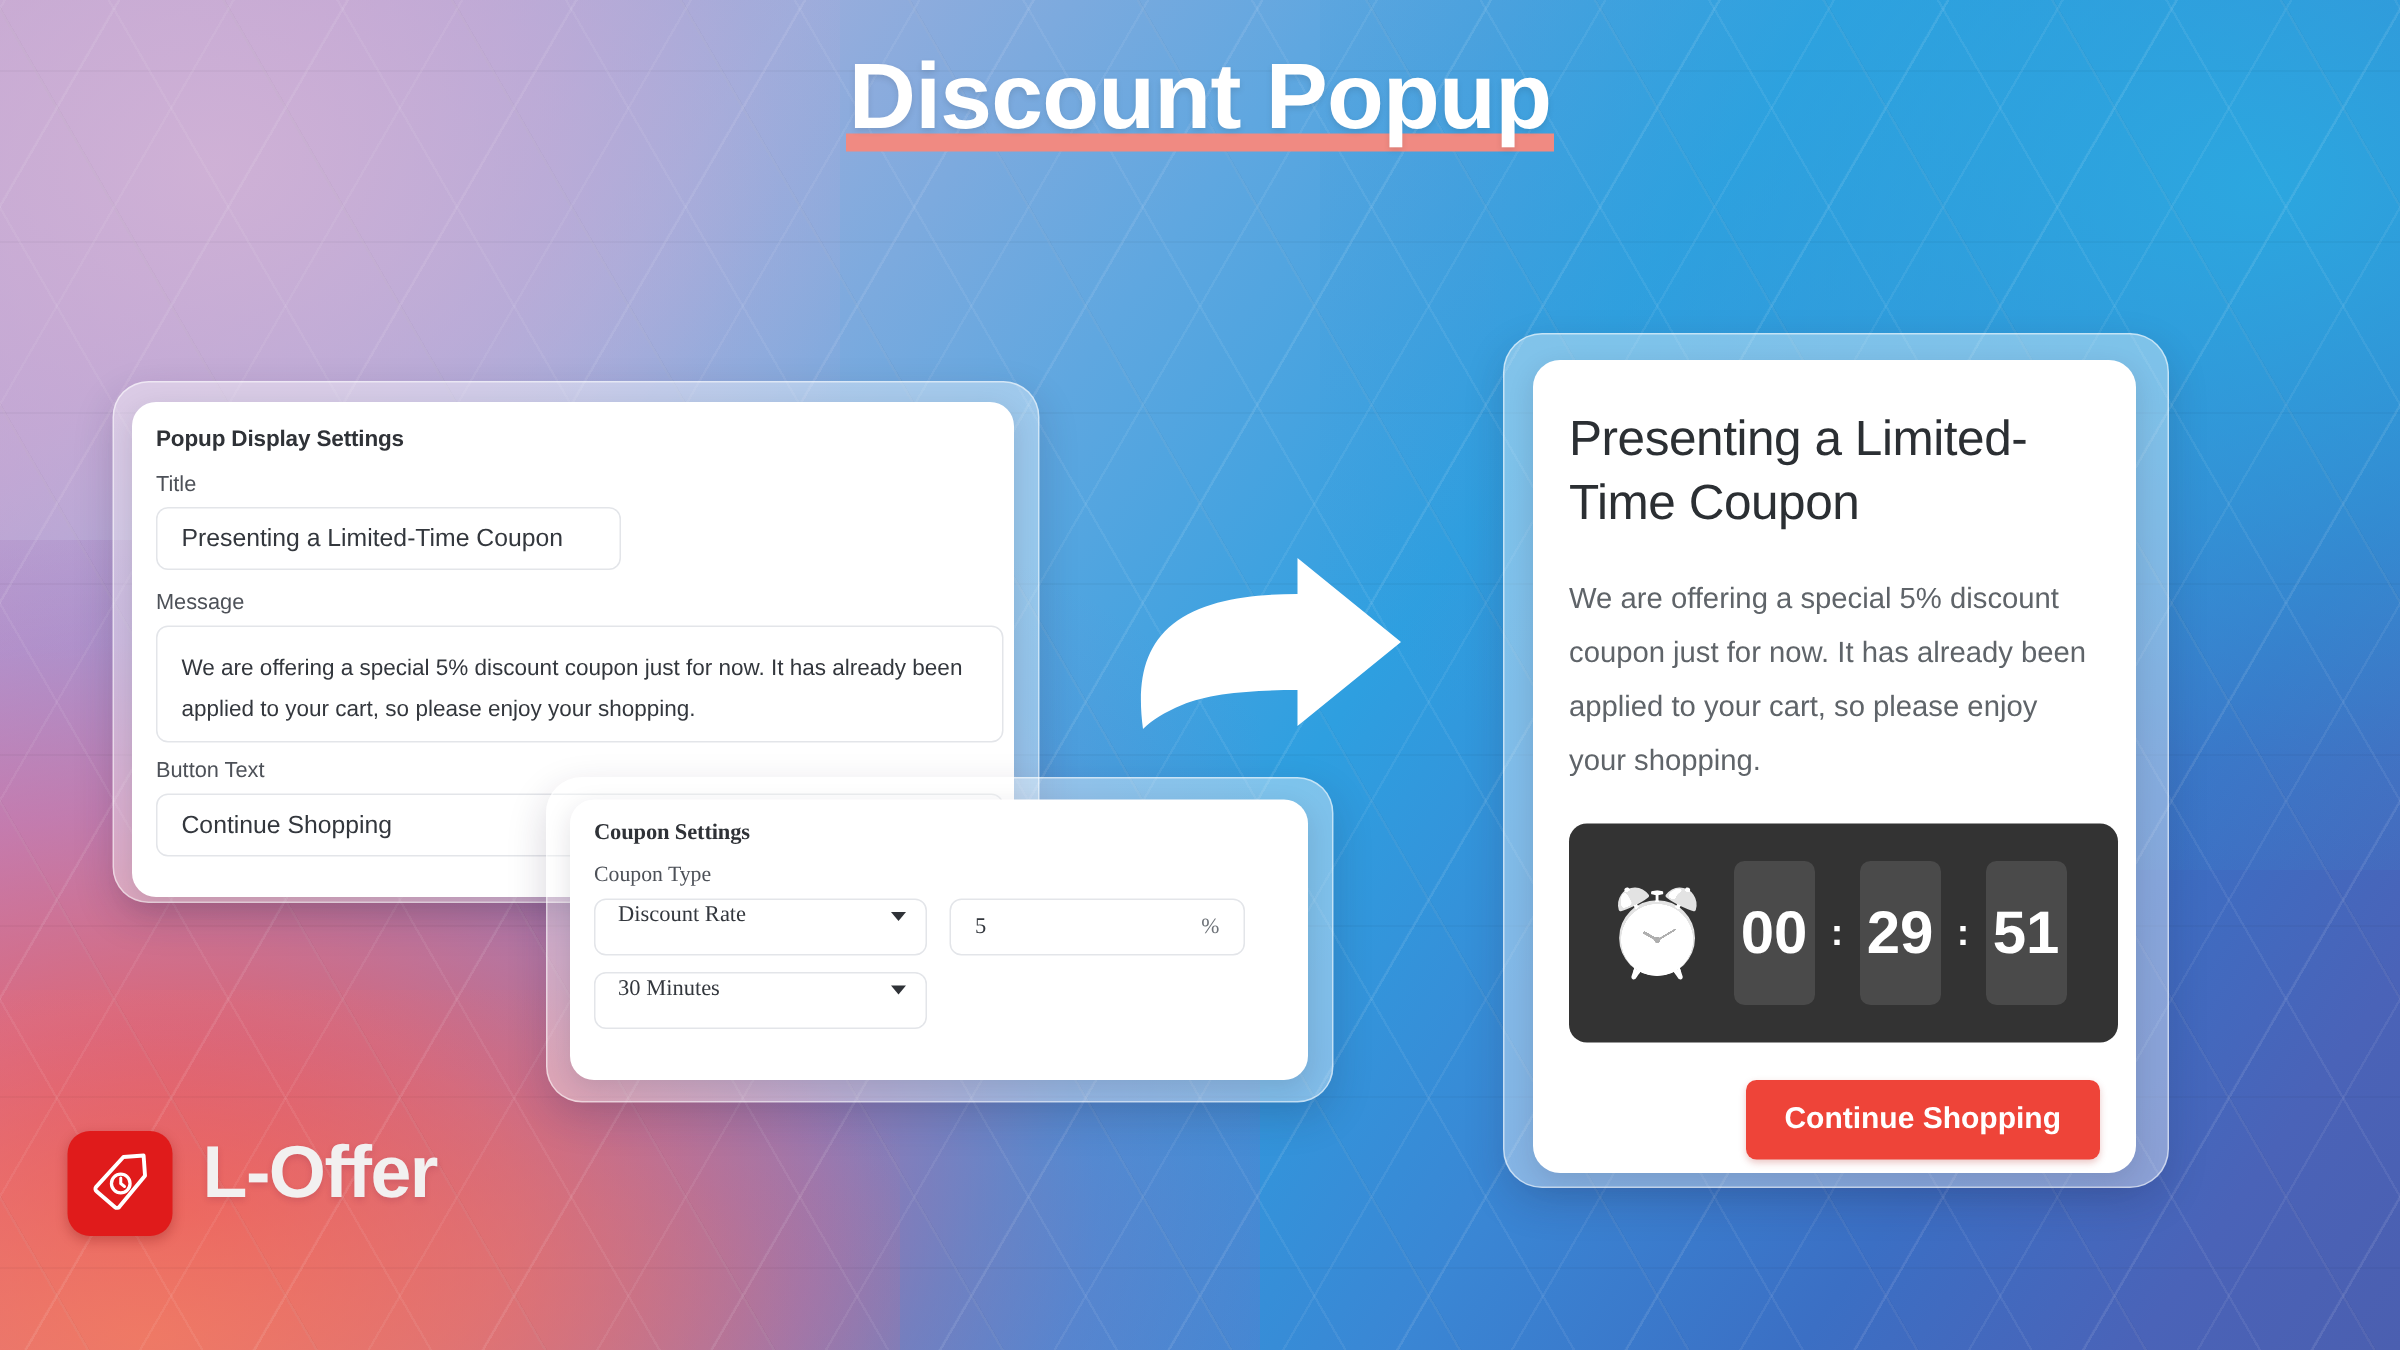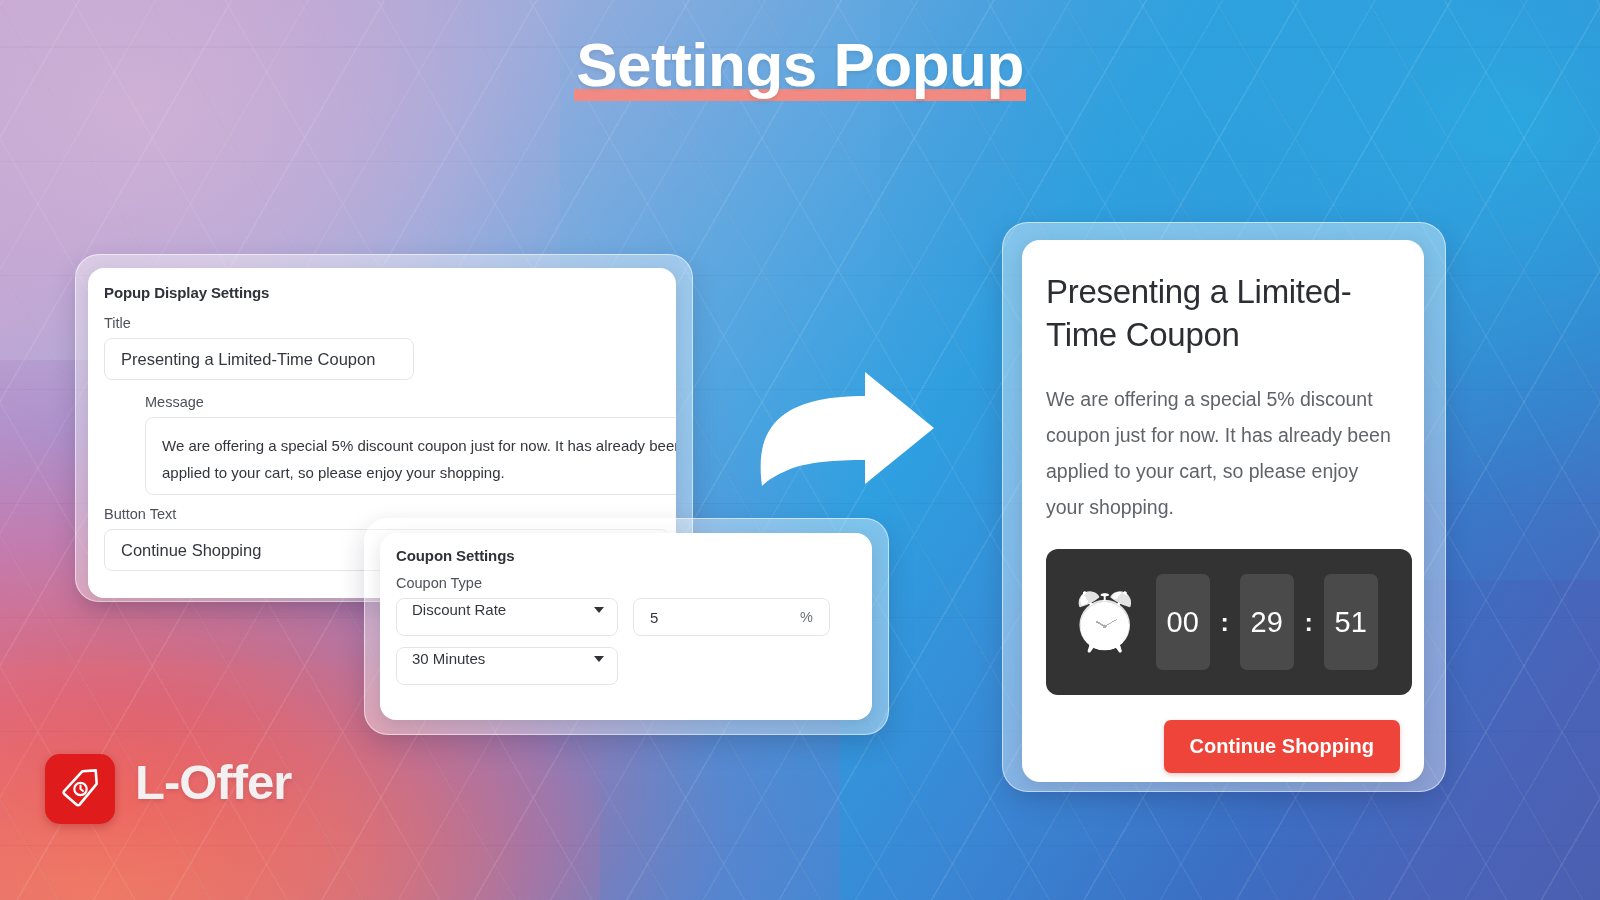--- a/index.html
+++ b/index.html
@@ -219,22 +219,22 @@
     border-radius: 12px;
     display: flex;
     align-items: center;
     gap: 0;
   }
   .clock-ico { font-size: 56px; line-height: 1; margin: 0 16px 0 24px; filter: grayscale(1) brightness(3); }
   .digit {
     background: #4a4a4a;
     border-radius: 7px;
     color: #ffffff;
-    font-size: 29px;
-    font-weight: normal;
+    font-size: 40px;
+    font-weight: bold;
     width: 54px; height: 96px;
     display: flex; align-items: center; justify-content: center;
   }
   .colon { color: #ffffff; font-size: 25px; font-weight: bold; width: 30px; text-align: center; }
   .cta-btn {
     background: #ee4439;
     color: #ffffff;
     border: none;
     border-radius: 7px;
     font-size: 20px;
@@ -271,54 +271,54 @@
 <div id="stage">
 
   <div class="bg-overlay-lilac"></div>
   <div class="bg-overlay-cyan"></div>
   <div class="bg-overlay-pink"></div>
   <div class="bg-overlay-orange"></div>
   <div class="hex-layer"></div>
   <div class="hex-layer2"></div>
 
   <div class="headline">
-    <span class="headline-line1"><span class="hl-underline">Settings Popup</span></span>
+    <span class="headline-line1"><span class="hl-underline">Discount Popup</span></span>
   </div>
 
   <div class="glass" style="left:75px; top:254px; width:618px; height:348px;"></div>
   <div class="card" style="left:88px; top:268px; width:588px; height:330px;">
     <div style="padding:16px 20px 0 16px;">
       <div class="panel-title">Popup Display Settings</div>
 
       <div style="margin-top:14px;">
         <div class="field-label">Title</div>
         <div class="txt-input" style="width:310px; height:42px;">
           <span>Presenting a Limited-Time Coupon</span>
         </div>
       </div>
 
-      <div style="margin-top:14px;margin-left:41px;">
+      <div style="margin-top:14px;">
         <div class="field-label">Message</div>
         <div class="txt-area" style="width:565px; height:78px;">
           <span>We are offering a special 5% discount coupon just for now. It has already been applied to your cart, so please enjoy your shopping.</span>
         </div>
       </div>
 
       <div style="margin-top:11px;">
         <div class="field-label">Button Text</div>
         <div class="txt-input" style="width:565px; height:42px;">
           <span>Continue Shopping</span>
         </div>
       </div>
     </div>
   </div>
 
   <div class="glass" style="left:364px; top:518px; width:525px; height:217px;"></div>
   <div class="card" style="left:380px; top:533px; width:492px; height:187px;">
-    <div style="padding:14px 18px 0 16px;">
+    <div style="padding:14px 18px 0 16px;font-family:Liberation Serif, serif;">
       <div class="panel-title">Coupon Settings</div>
 
       <div style="margin-top:11px;">
         <div class="field-label">Coupon Type</div>
         <div style="display:flex; gap:15px;">
           <div class="select-box" style="width:222px; height:38px;">
             <span>Discount Rate</span>
             <span class="caret"></span>
           </div>
           <div class="num-input" style="width:197px; height:38px;">

